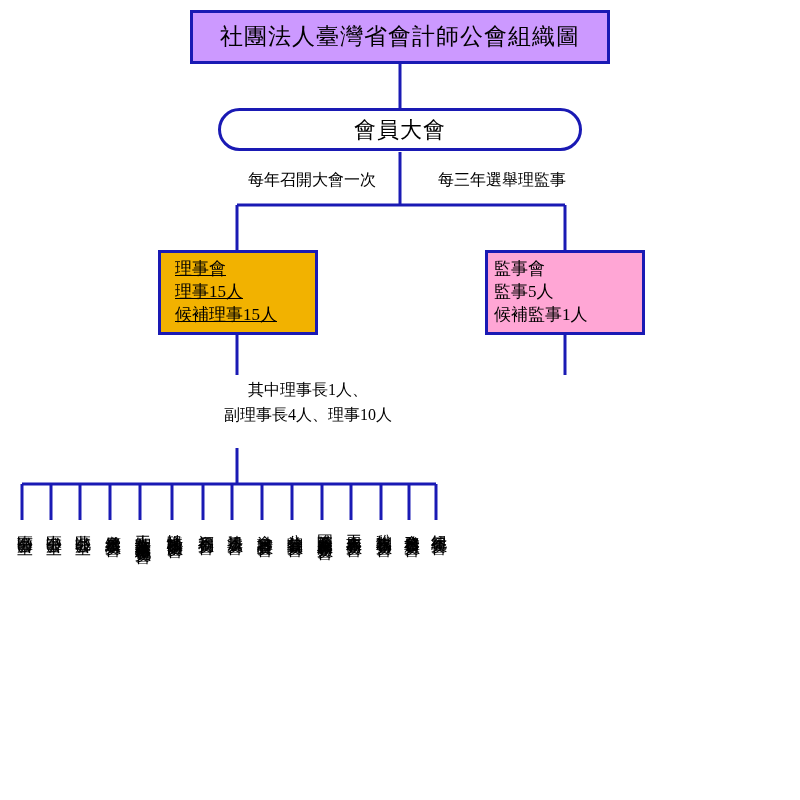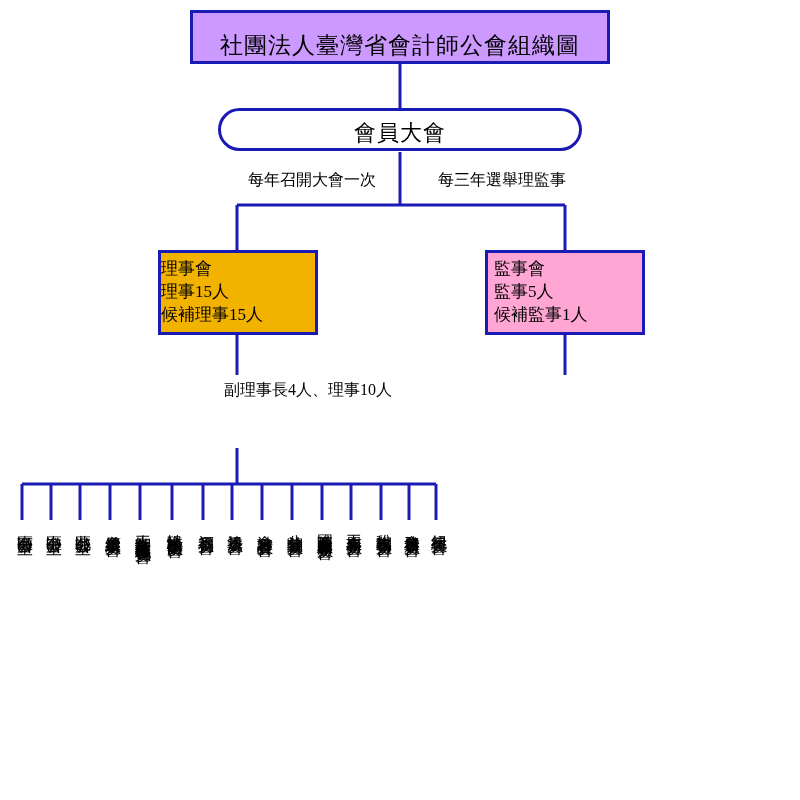--- a/index.html
+++ b/index.html
@@ -19,21 +19,21 @@
     position: absolute;
     left: 0;
     top: 0;
     width: 800px;
     height: 800px;
   }
   .node {
     position: absolute;
     box-sizing: border-box;
     display: flex;
-    align-items: flex-end;
+    align-items: center;
     justify-content: center;
     text-align: center;
     line-height: 1.35;
   }
   
   #title-box {
     left: 190px;
     top: 10px;
     width: 420px;
     height: 54px;
@@ -59,21 +59,23 @@
   #director-box {
     left: 158px;
     top: 250px;
     width: 160px;
     height: 85px;
     background: #f2b200;
     border: 3px solid #1a1ab4;
     font-size: 17px;
     justify-content: flex-start;
     align-items: center;
+    padding-left: 14px;
     text-align: left;
+    text-decoration: underline;
   }
   
   #supervisor-box {
     left: 485px;
     top: 250px;
     width: 160px;
     height: 85px;
     background: #ffa6d5;
     border: 3px solid #1a1ab4;
     font-size: 17px;
@@ -199,20 +201,21 @@
 
   <div class="node" id="supervisor-box">
     <span class="box-lines">
       <span>監事會</span>
       <span>監事5人</span>
       <span>候補監事1人</span>
     </span>
   </div>
 
   <div class="caption" id="director-note">
+    <div>其中理事長1人、</div>
     <div>副理事長4人、理事10人</div>
   </div>
 
   <div class="vlabel" style="left:11px;">南區辦公室</div>
   <div class="vlabel" style="left:40px;">中區辦公室</div>
   <div class="vlabel" style="left:69px;">北區辦公室</div>
   <div class="vlabel" style="left:99px;">永續發展委員會</div>
   <div class="vlabel" style="left:129px;">人工智慧暨執業環境優化委員會</div>
   <div class="vlabel" style="left:161px;">性騷擾防治委員會</div>
   <div class="vlabel" style="left:192px;">福利委員會</div>

